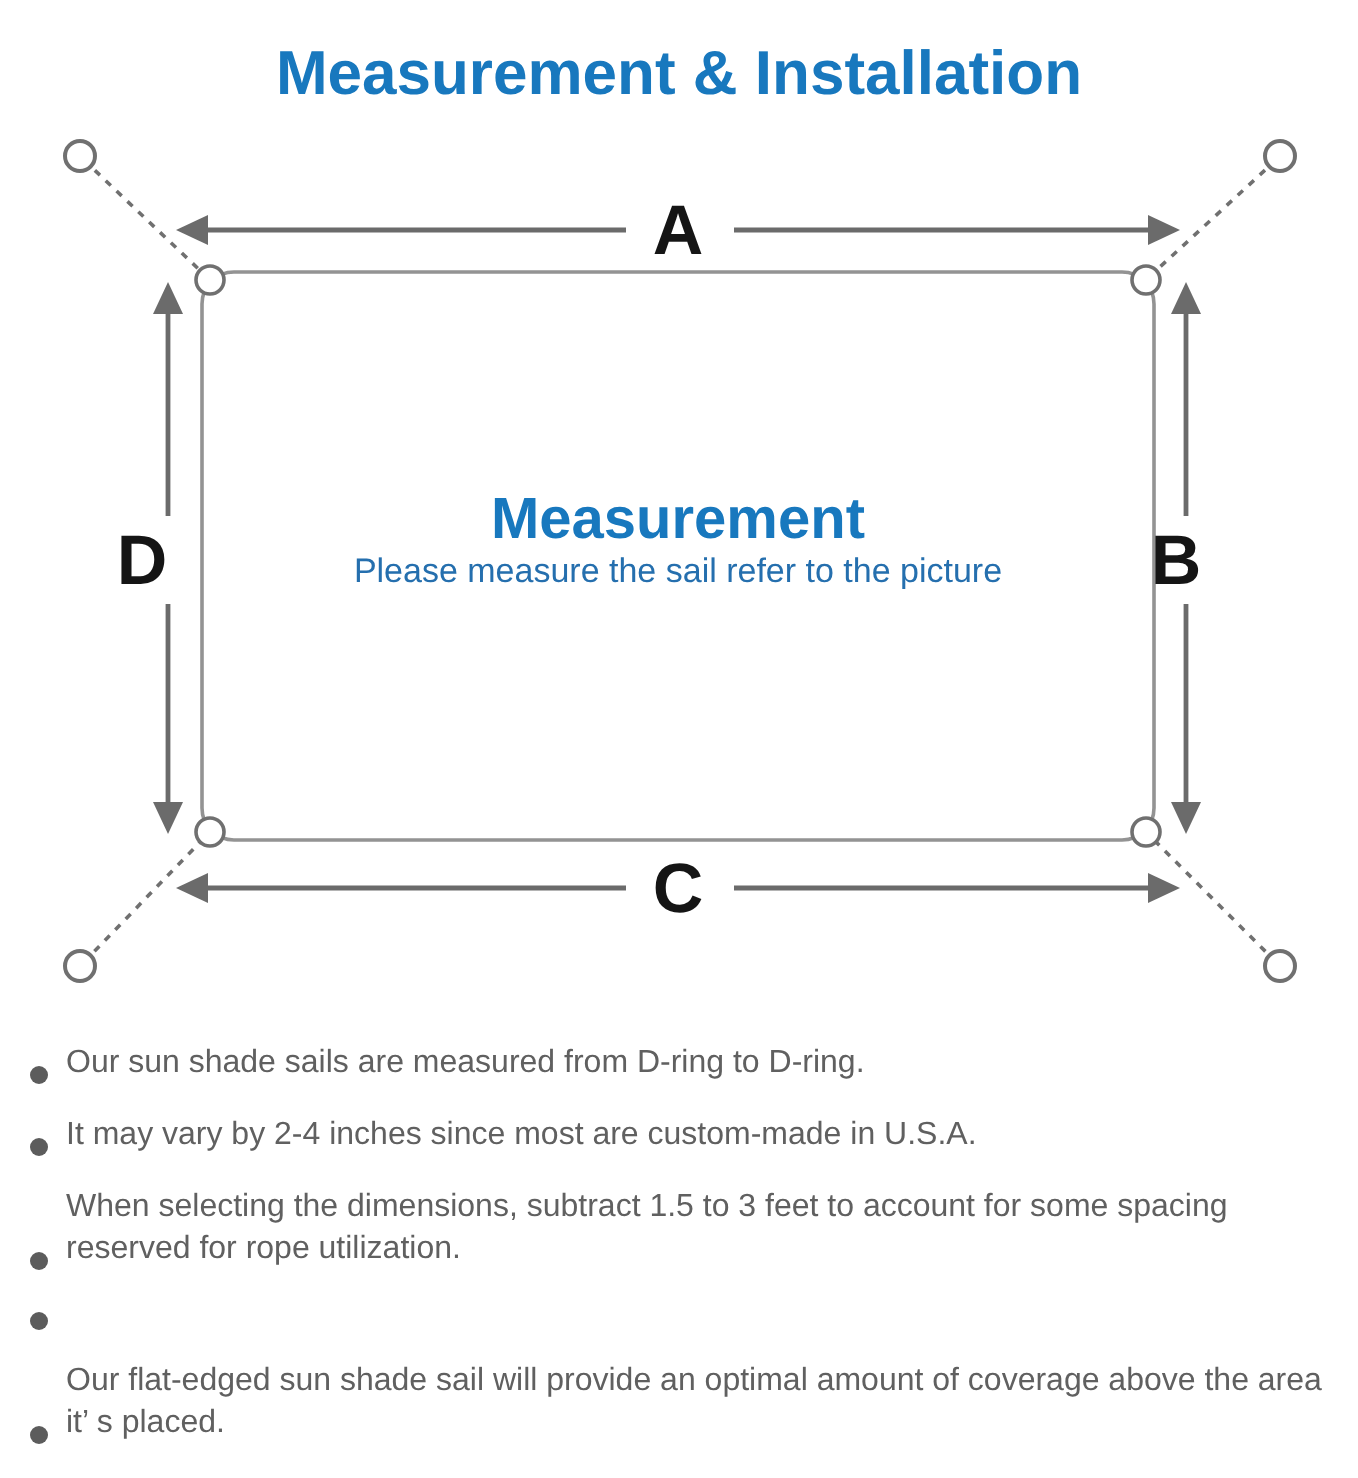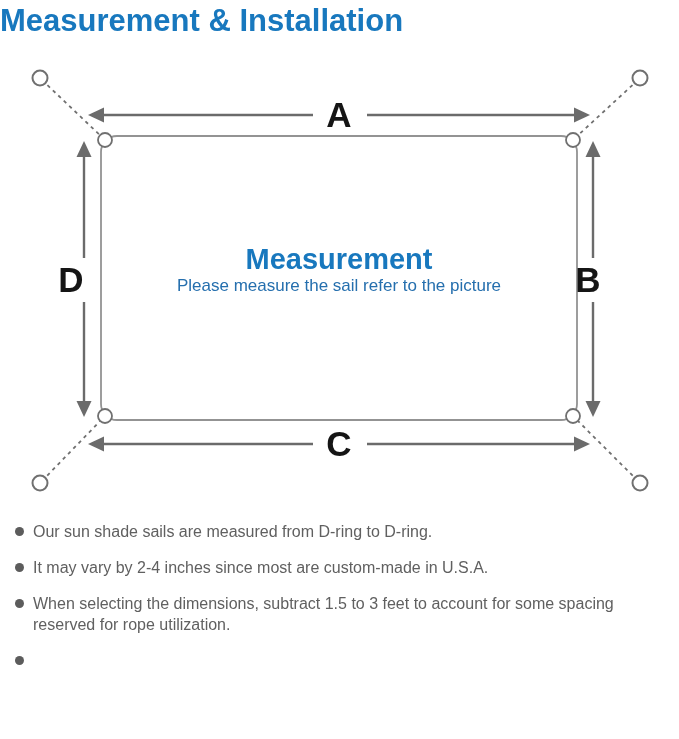--- a/index.html
+++ b/index.html
@@ -7,26 +7,26 @@
   html, body {
     width: 679px;
     background: #ffffff;
     font-family: "Liberation Sans", sans-serif;
   }
   body {
     height: 739px;
     overflow: hidden;
   }
   .page-title {
-    text-align: left;
+    text-align: center;
     color: #1878be;
     font-size: 31px;
     font-weight: 700;
     letter-spacing: 0px;
-    padding-top: 3px;
+    padding-top: 19px;
     height: 40px;
   }
   .diagram-wrap {
     width: 679px;
     height: 473px;
   }
   svg text {
     font-family: "Liberation Sans", sans-serif;
   }
   .dim-label {
@@ -42,21 +42,21 @@
   .center-sub {
     font-size: 17px;
     fill: #256fae;
   }
   .notes {
     list-style: none;
     padding: 8px 12px 0 15px;
   }
   .note-item {
     display: flex;
-    align-items: flex-start;
+    align-items: flex-end;
     margin-bottom: 15px;
     color: #606060;
     font-size: 16px;
     line-height: 21px;
     max-width: 662px;
   }
   .note-dot {
     flex: 0 0 auto;
     width: 9px;
     height: 9px;
@@ -129,13 +129,17 @@
     <span class="note-dot"></span>
     <span class="note-text">It may vary by 2-4 inches since most are custom-made in U.S.A.</span>
   </li>
   <li class="note-item">
     <span class="note-dot"></span>
     <span class="note-text">When selecting the dimensions, subtract 1.5 to 3 feet to account for some spacing reserved for rope utilization.</span>
   </li>
   <li class="note-item">
     <span class="note-dot"></span>
   </li>
+  <li class="note-item">
+    <span class="note-dot"></span>
+    <span class="note-text">Our flat-edged sun shade sail will provide an optimal amount of coverage above the area it’ s placed.</span>
+  </li>
 </ul>
 
 </body></html>

